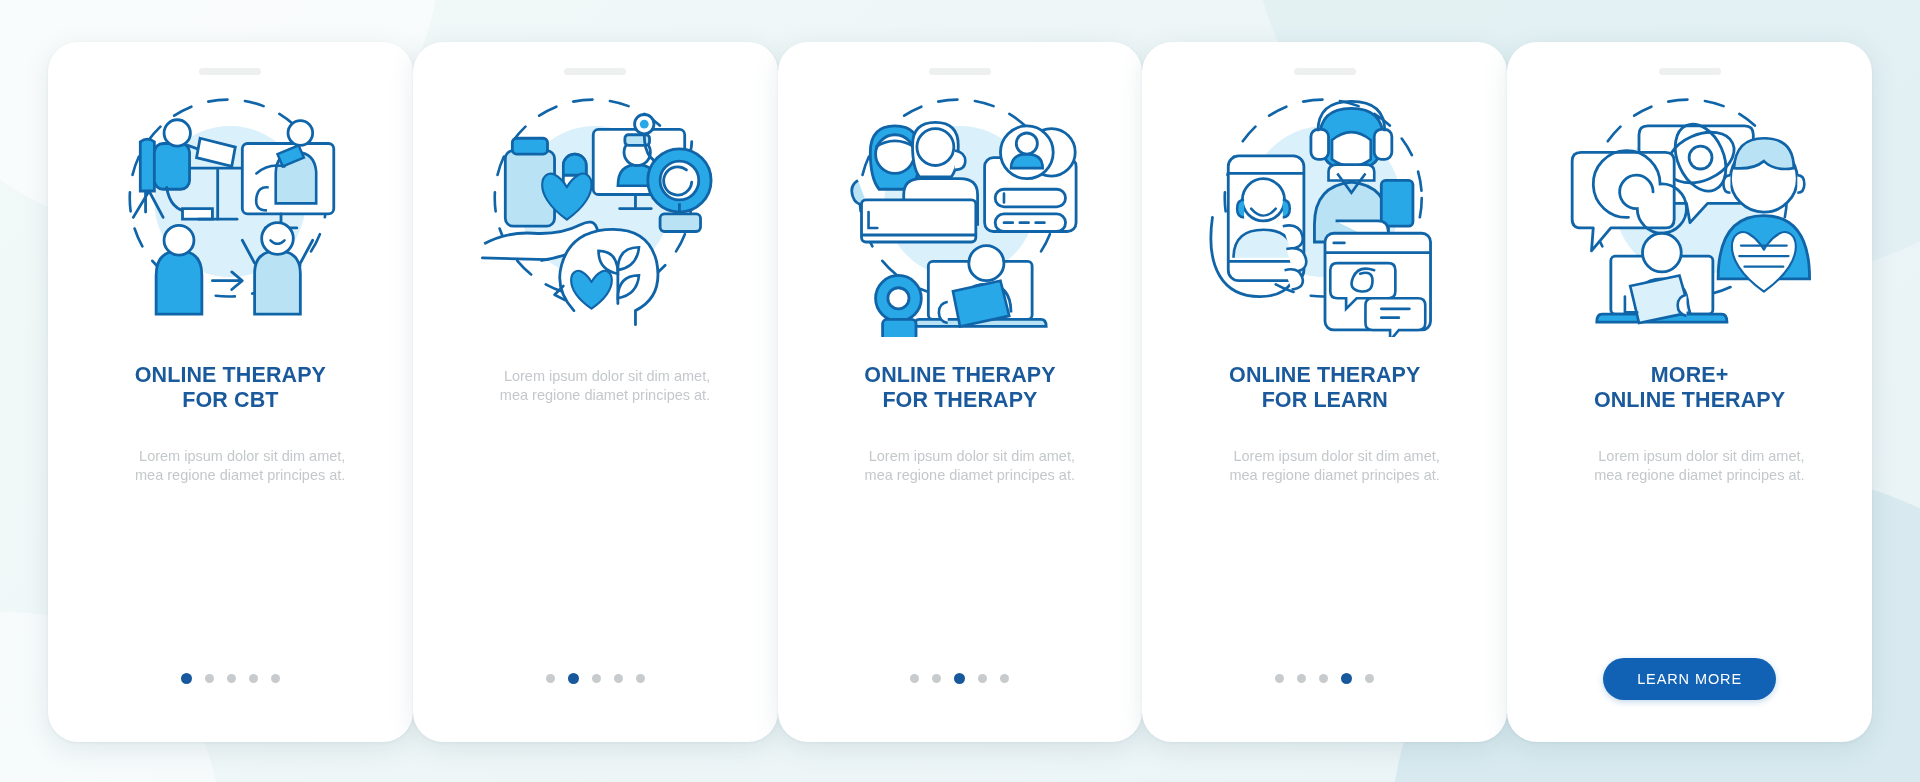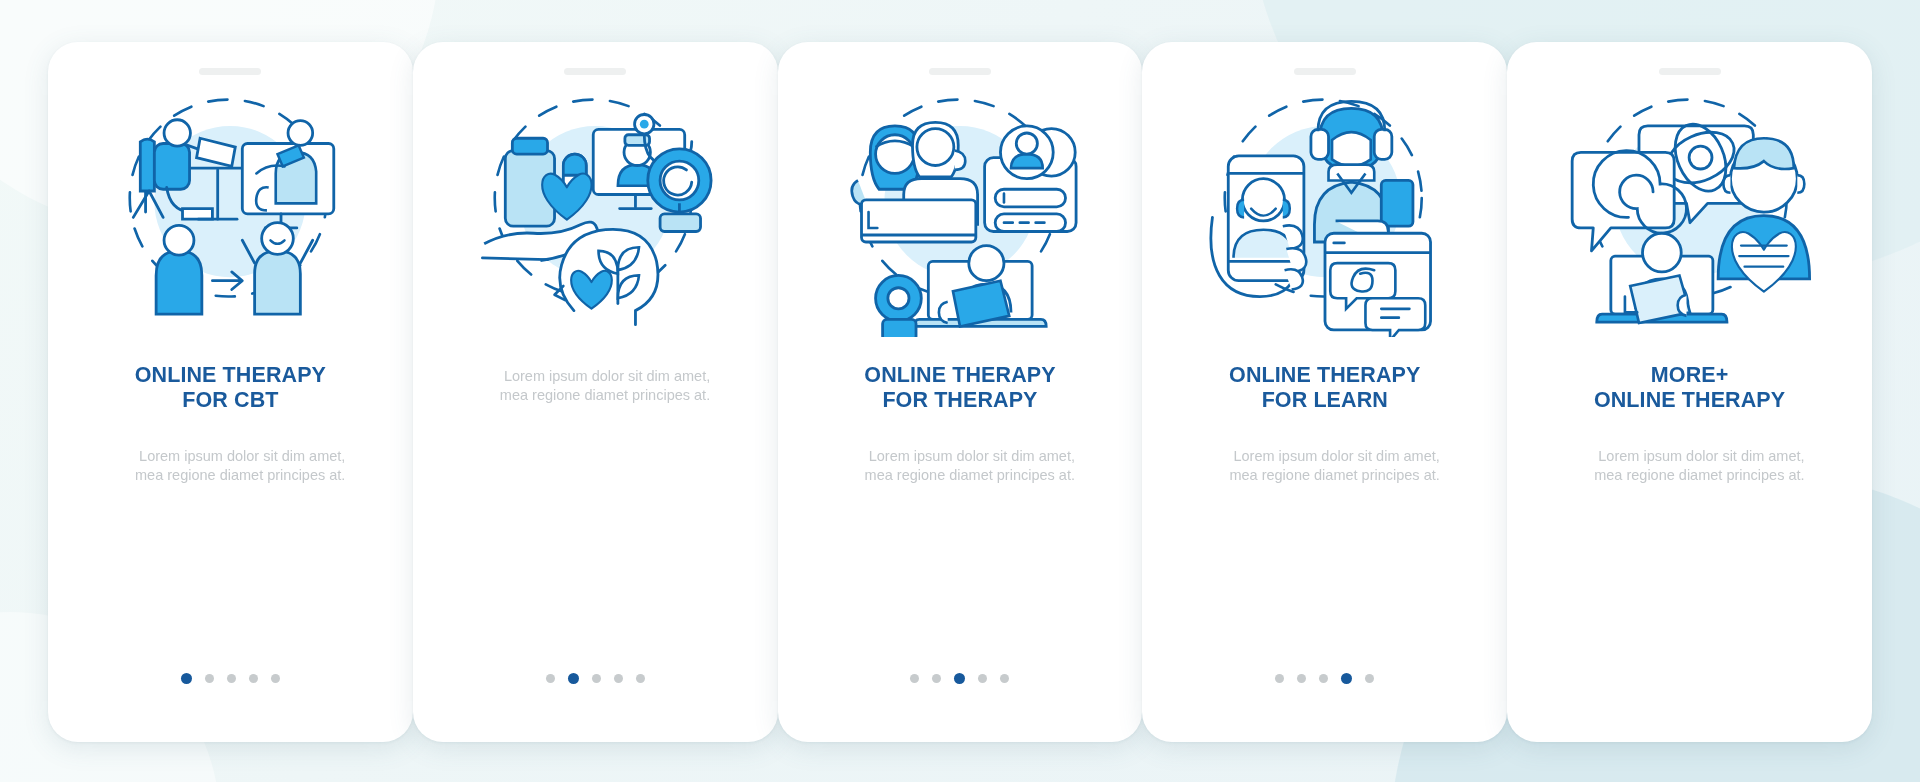--- a/index.html
+++ b/index.html
@@ -412,14 +412,15 @@
     <path d="M128 258 q-10 -2 -10 -12 q0 -10 10 -12" fill="#ffffff" stroke="#1064a8" stroke-width="3"></path>
     <path d="M58 236 l0 18 14 0" fill="none" stroke="#1064a8" stroke-width="3" stroke-linecap="round"></path>
   </svg>
       </div>
       <div class="title">
         <div>MORE+</div>
         <div>ONLINE THERAPY</div>
       </div>
       <p class="body-text">Lorem ipsum dolor sit dim amet, mea regione diamet principes at.</p>
       <div class="spacer"></div>
+      <button class="cta">LEARN MORE</button>
     </div>
   </div>
 
 </body></html>

